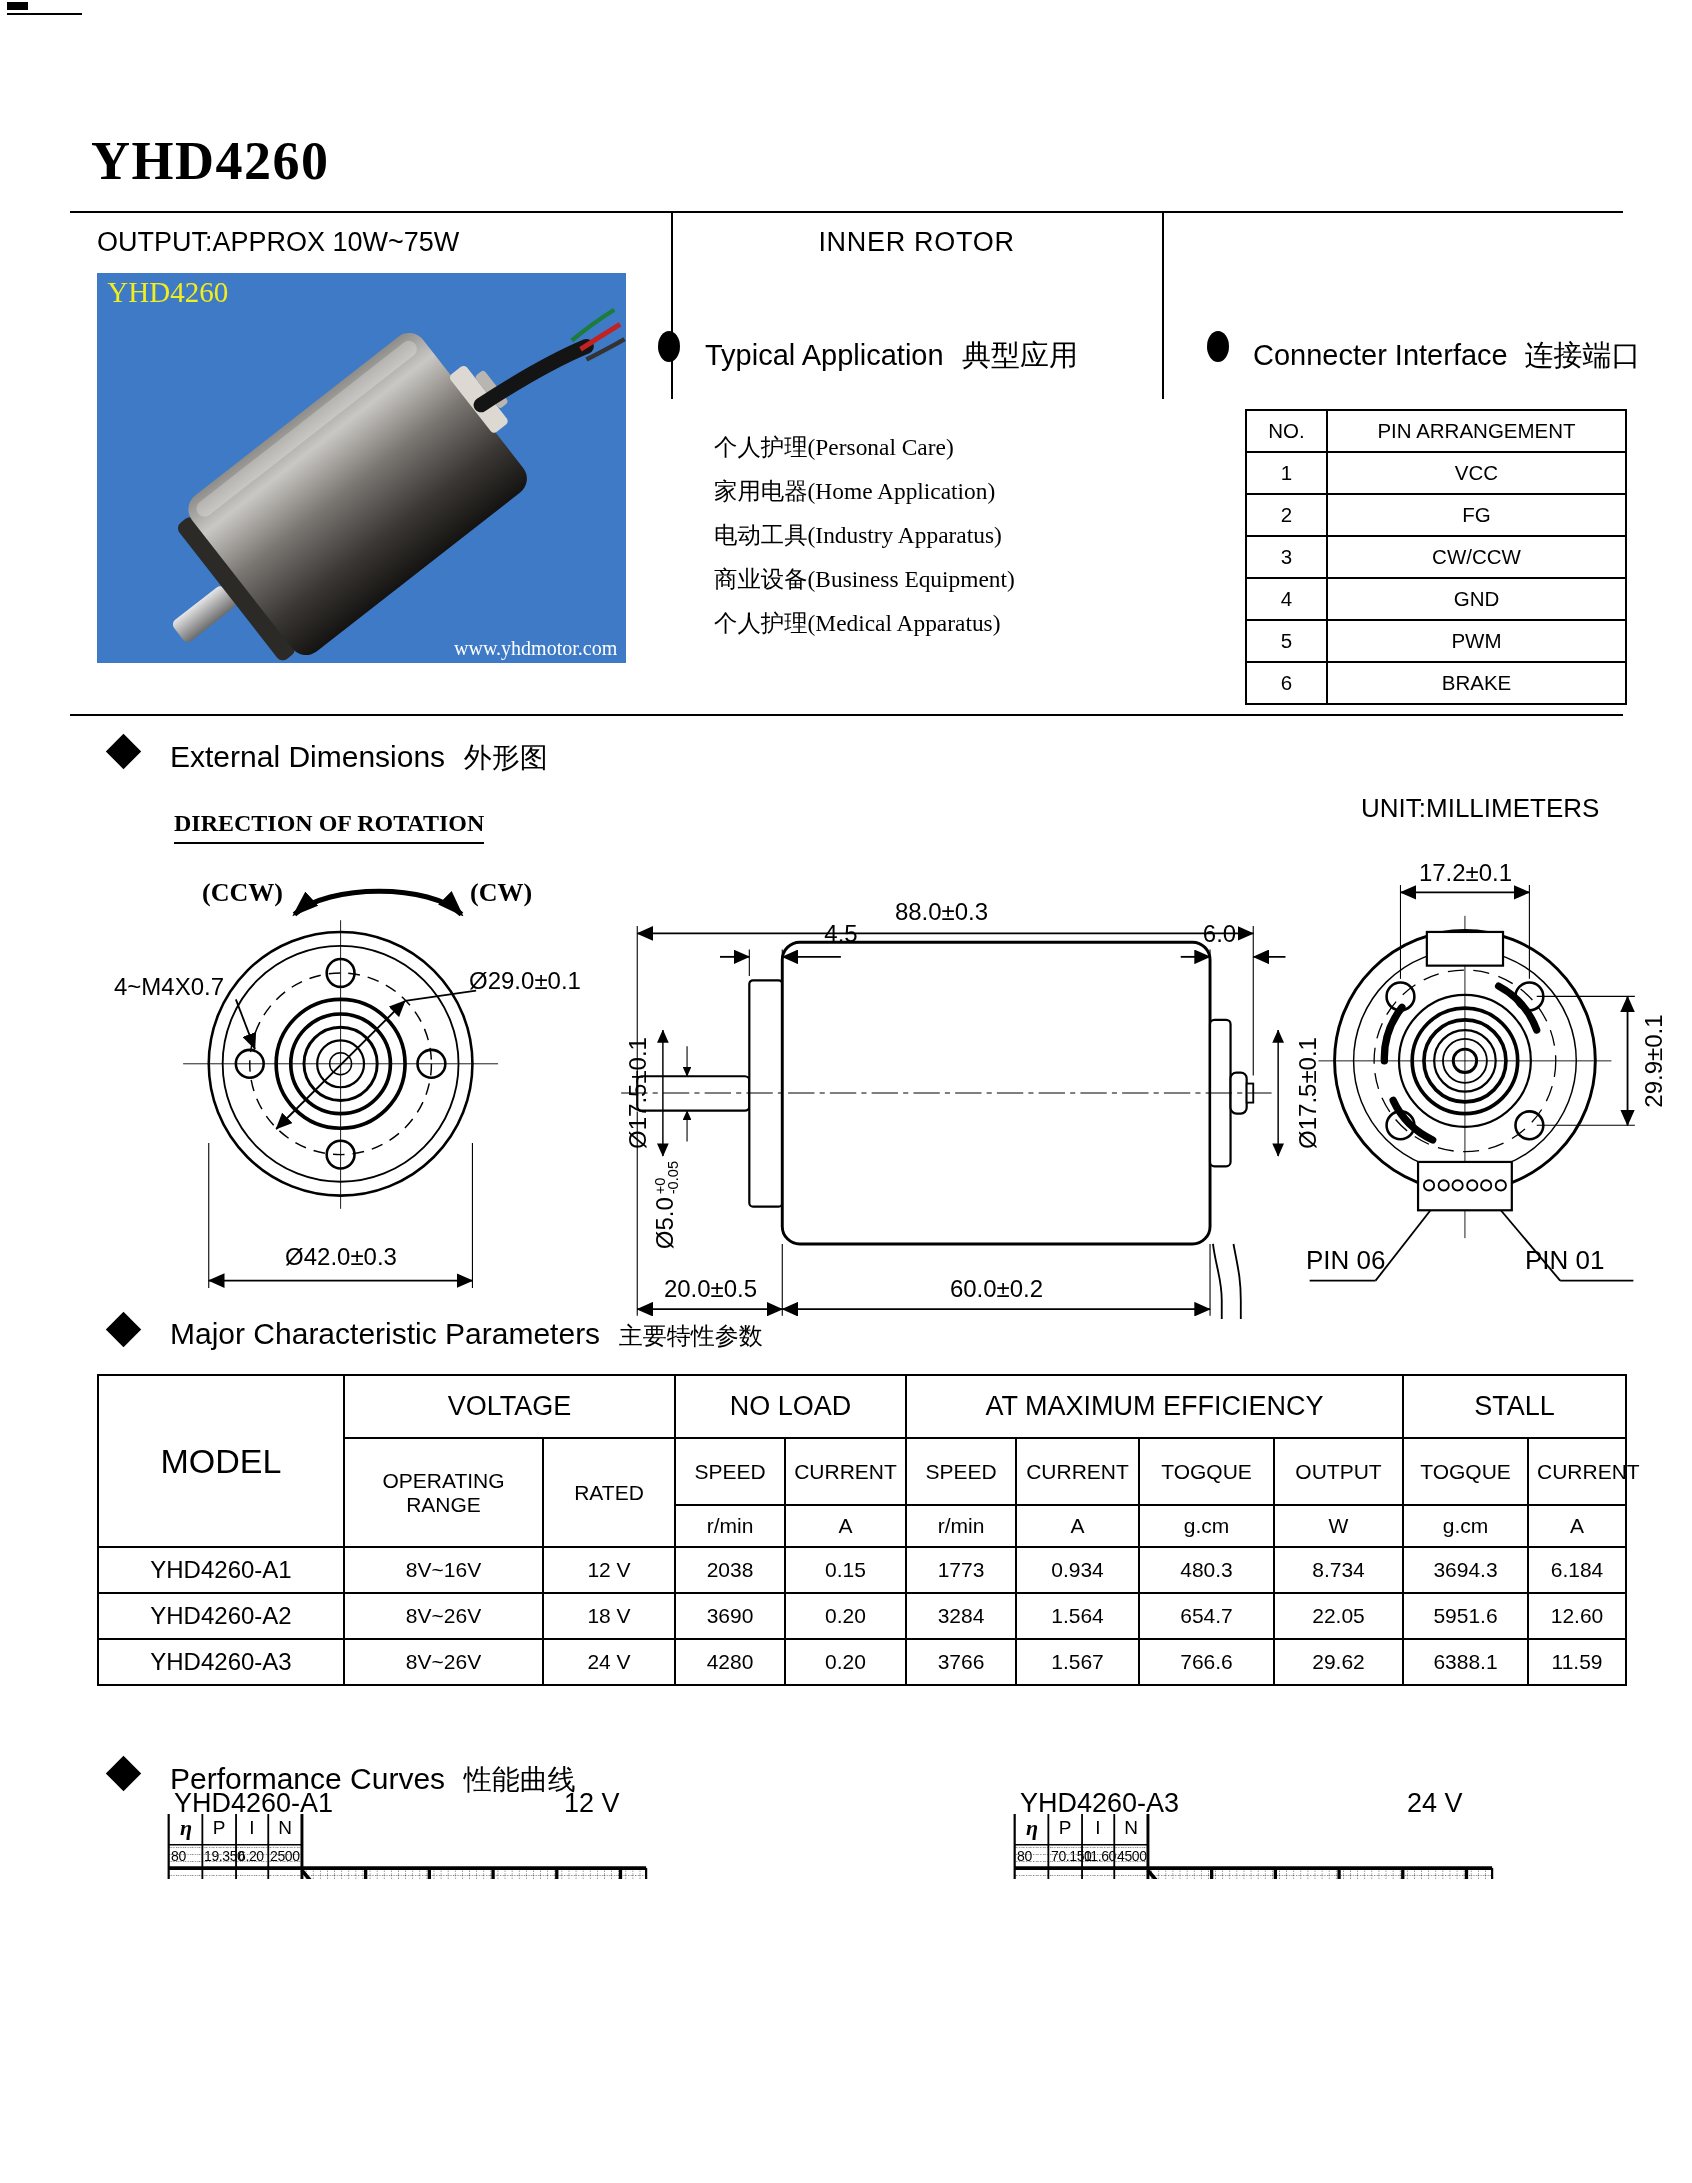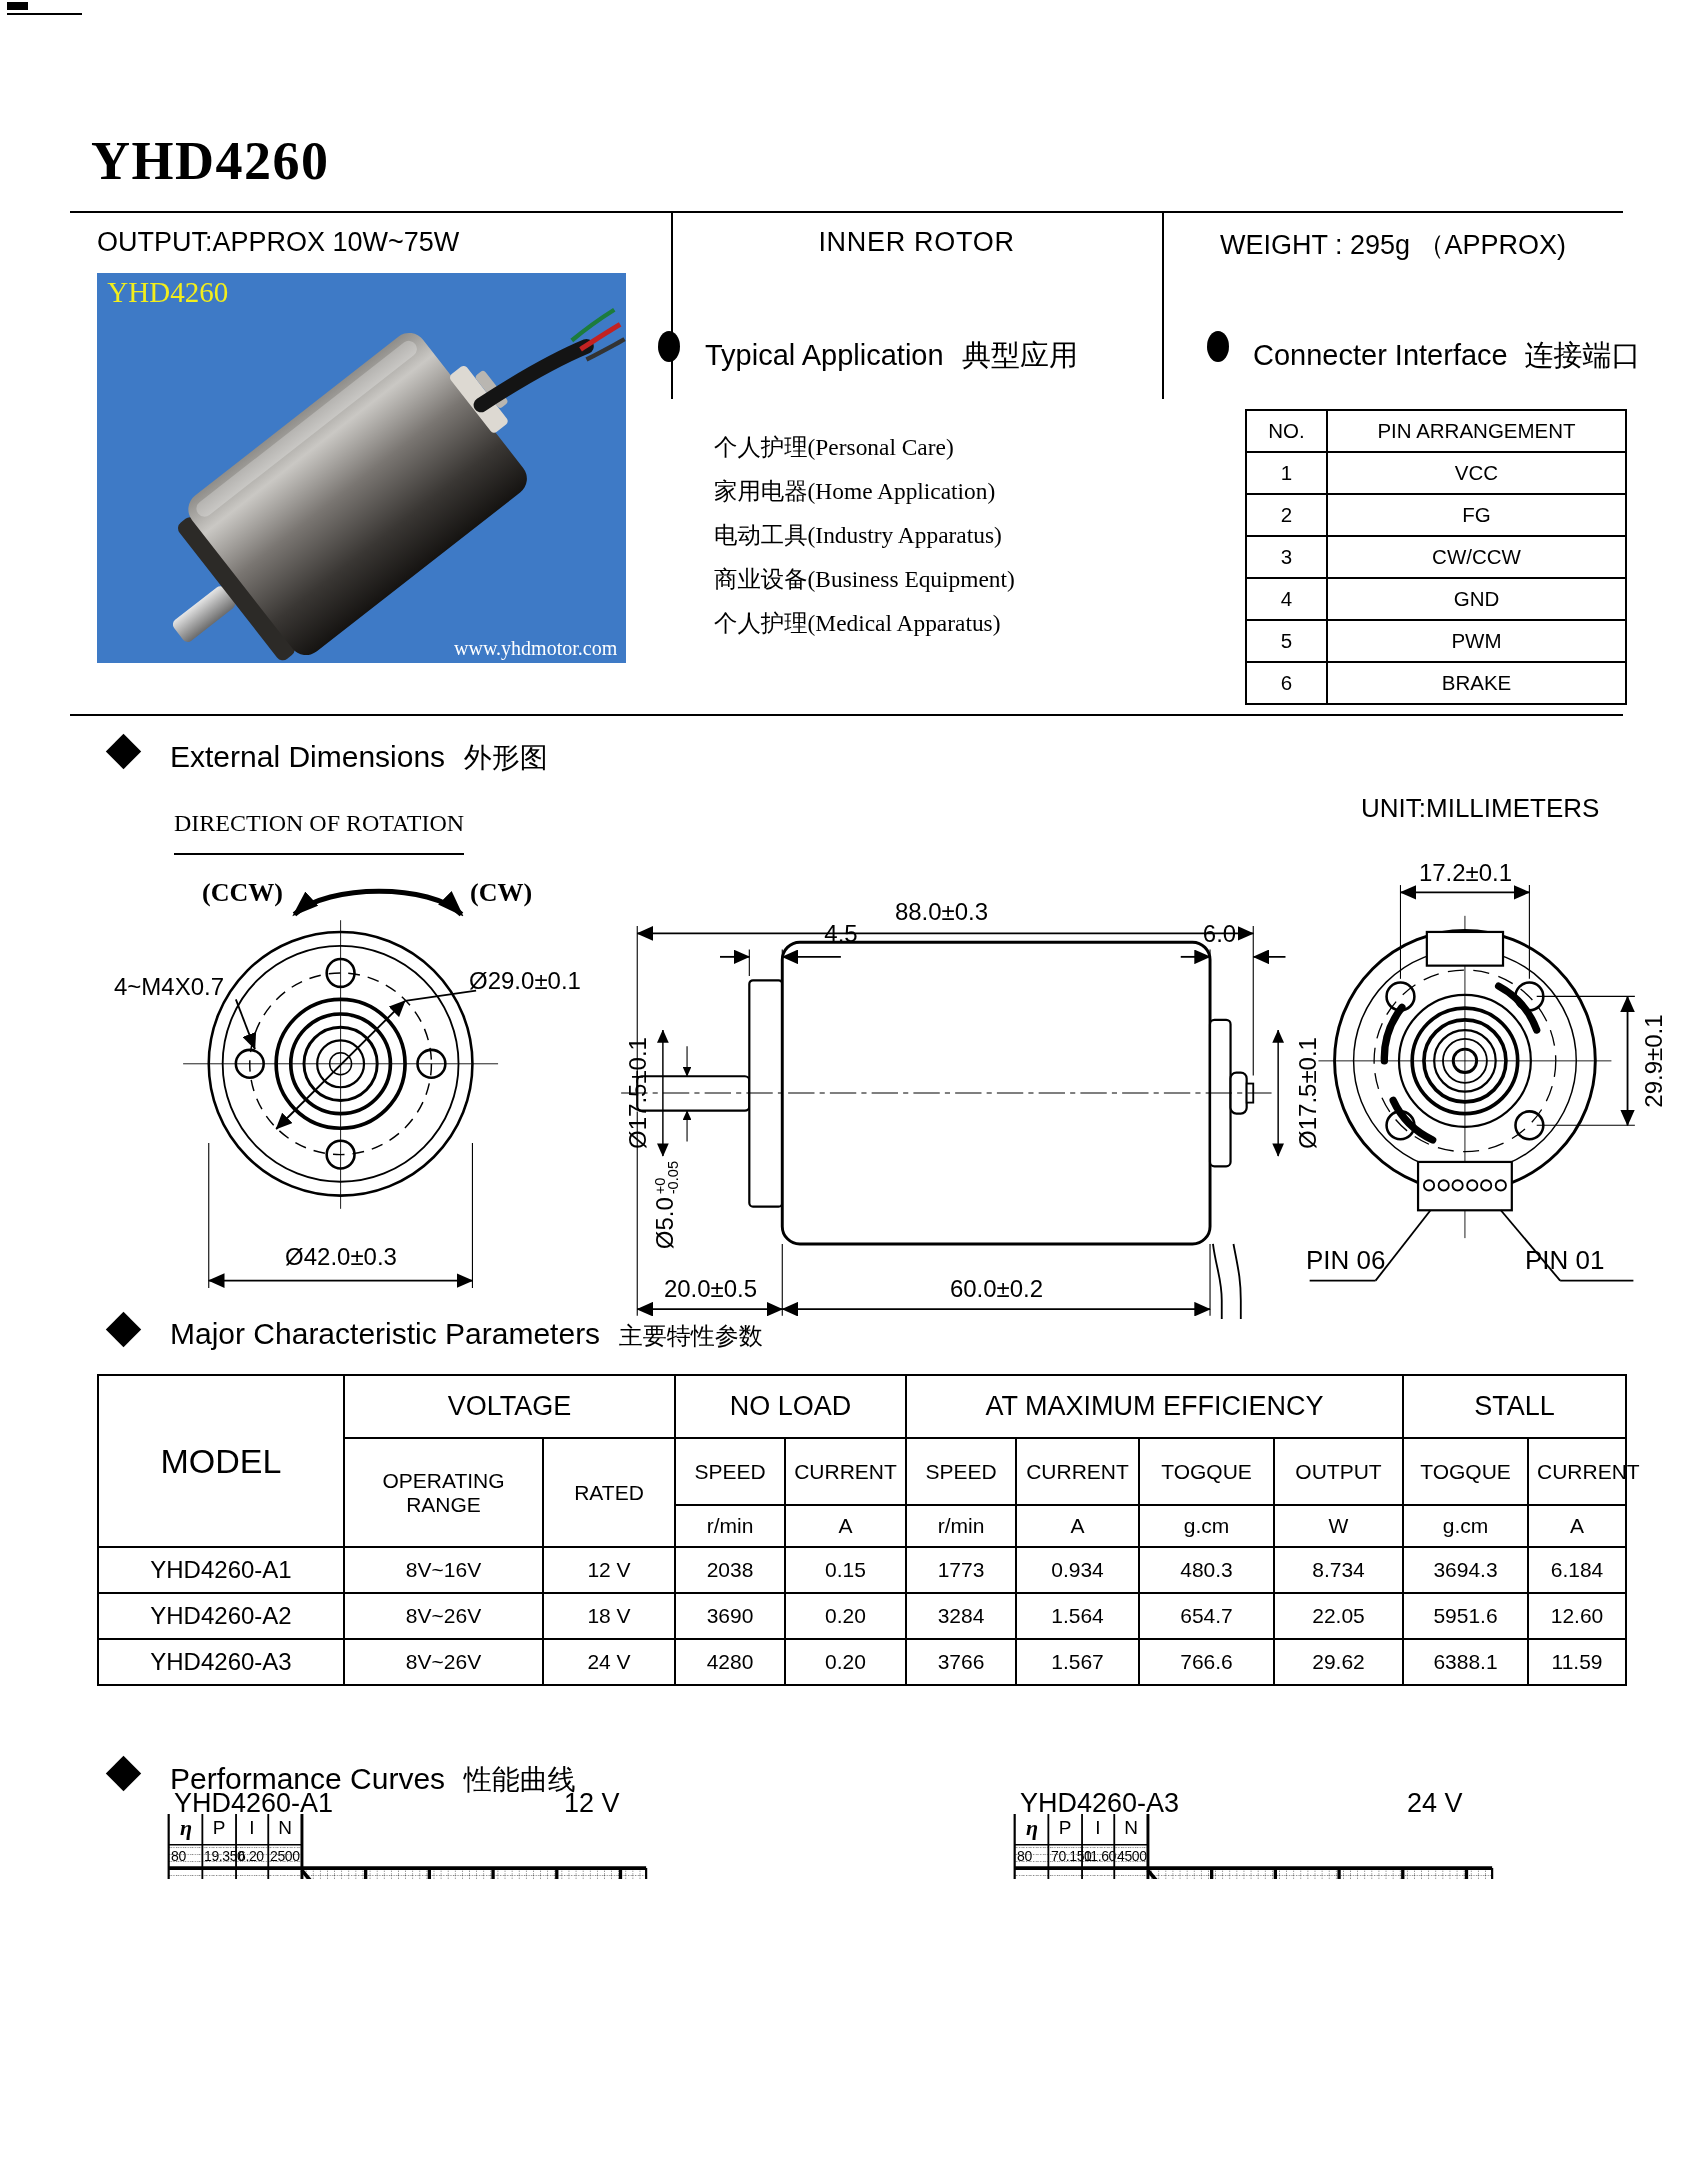--- a/index.html
+++ b/index.html
@@ -31,21 +31,20 @@
   <div class="abs" style="left:7.3px;top:1.5px;width:20.5px;height:8px;background:#000;"></div>
   <div class="abs" style="left:7.3px;top:12.5px;width:75px;height:2.9px;background:#000;"></div>
 
   <div class="abs ser" style="left:91px;top:130px;font-size:54px;font-weight:bold;letter-spacing:1.5px;">YHD4260</div>
 
   <div class="abs" style="left:70px;top:211px;width:1553px;height:2.2px;background:#000;"></div>
   <div class="abs" style="left:671px;top:211px;width:1.5px;height:188px;background:#000;"></div>
   <div class="abs" style="left:1162px;top:211px;width:1.5px;height:188px;background:#000;"></div>
   <div class="abs" style="left:97px;top:227px;font-size:27px;">OUTPUT:APPROX 10W~75W</div>
   <div class="abs c" style="left:671px;top:227px;width:491px;font-size:27px;letter-spacing:0.7px;">INNER  ROTOR</div>
-  <div class="abs c" style="left:1162px;top:227px;width:462px;font-size:27px;">WEIGHT : 295g （APPROX)</div>
 
   <div class="abs" style="left:97px;top:273px;width:529px;height:390px;background:#3e7ac6;overflow:hidden;">
     <svg width="529" height="390" viewBox="0 0 722 532">
       <defs>
         <linearGradient id="mg" x1="0" y1="0" x2="0" y2="1">
           <stop offset="0" stop-color="#8f8d89"></stop>
             <stop offset="0.18" stop-color="#cac8c4"></stop>
           <stop offset="0.45" stop-color="#7a7672"></stop>
             <stop offset="0.75" stop-color="#3a3734"></stop>
           <stop offset="1" stop-color="#151311"></stop>
@@ -128,21 +127,21 @@
     </table>
 
   <div class="abs" style="left:70px;top:714px;width:1553px;height:2.2px;background:#000;"></div>
 
   <div class="dia" style="left:111px;top:739px;"></div>
   <div class="abs" style="left:170px;top:739px;font-size:30px;">
     <span>External  Dimensions</span>
     <span style="margin-left:10.3px;font-size:28px;">外形图</span>
   </div>
   <div class="abs" style="left:1361px;top:793px;font-size:26px;">UNIT:MILLIMETERS</div>
-  <div class="abs ser" style="left:174px;top:810px;font-size:24px;font-weight:normal;border-bottom:2.2px solid #000;padding-bottom:16px;text-align:center;">DIRECTION  OF  ROTATION</div>
+  <div class="abs ser" style="left:174px;top:810px;font-size:24px;font-weight:bold;border-bottom:2.2px solid #000;padding-bottom:5px;text-align:center;">DIRECTION  OF  ROTATION</div>
   <div class="abs ser" style="left:202px;top:878px;font-size:26px;font-weight:bold;">(CCW)</div>
   <div class="abs ser" style="left:470px;top:878px;font-size:26px;font-weight:bold;">(CW)</div>
 
   <svg class="abs" style="left:0;top:791px;" width="1692" height="528" viewBox="0 1080 2310 720">
     <defs>
       <marker id="arr" markerWidth="9" markerHeight="8" refX="8.6" refY="4" orient="auto-start-reverse" markerUnits="strokeWidth">
         <path d="M0,0 L9,4 L0,8 z" fill="#000"></path>
       </marker>
       <marker id="arrBig" markerWidth="36" markerHeight="26" refX="32" refY="13" orient="auto-start-reverse" markerUnits="userSpaceOnUse">
         <path d="M0,0 L36,13 L0,26 z" fill="#000"></path>

